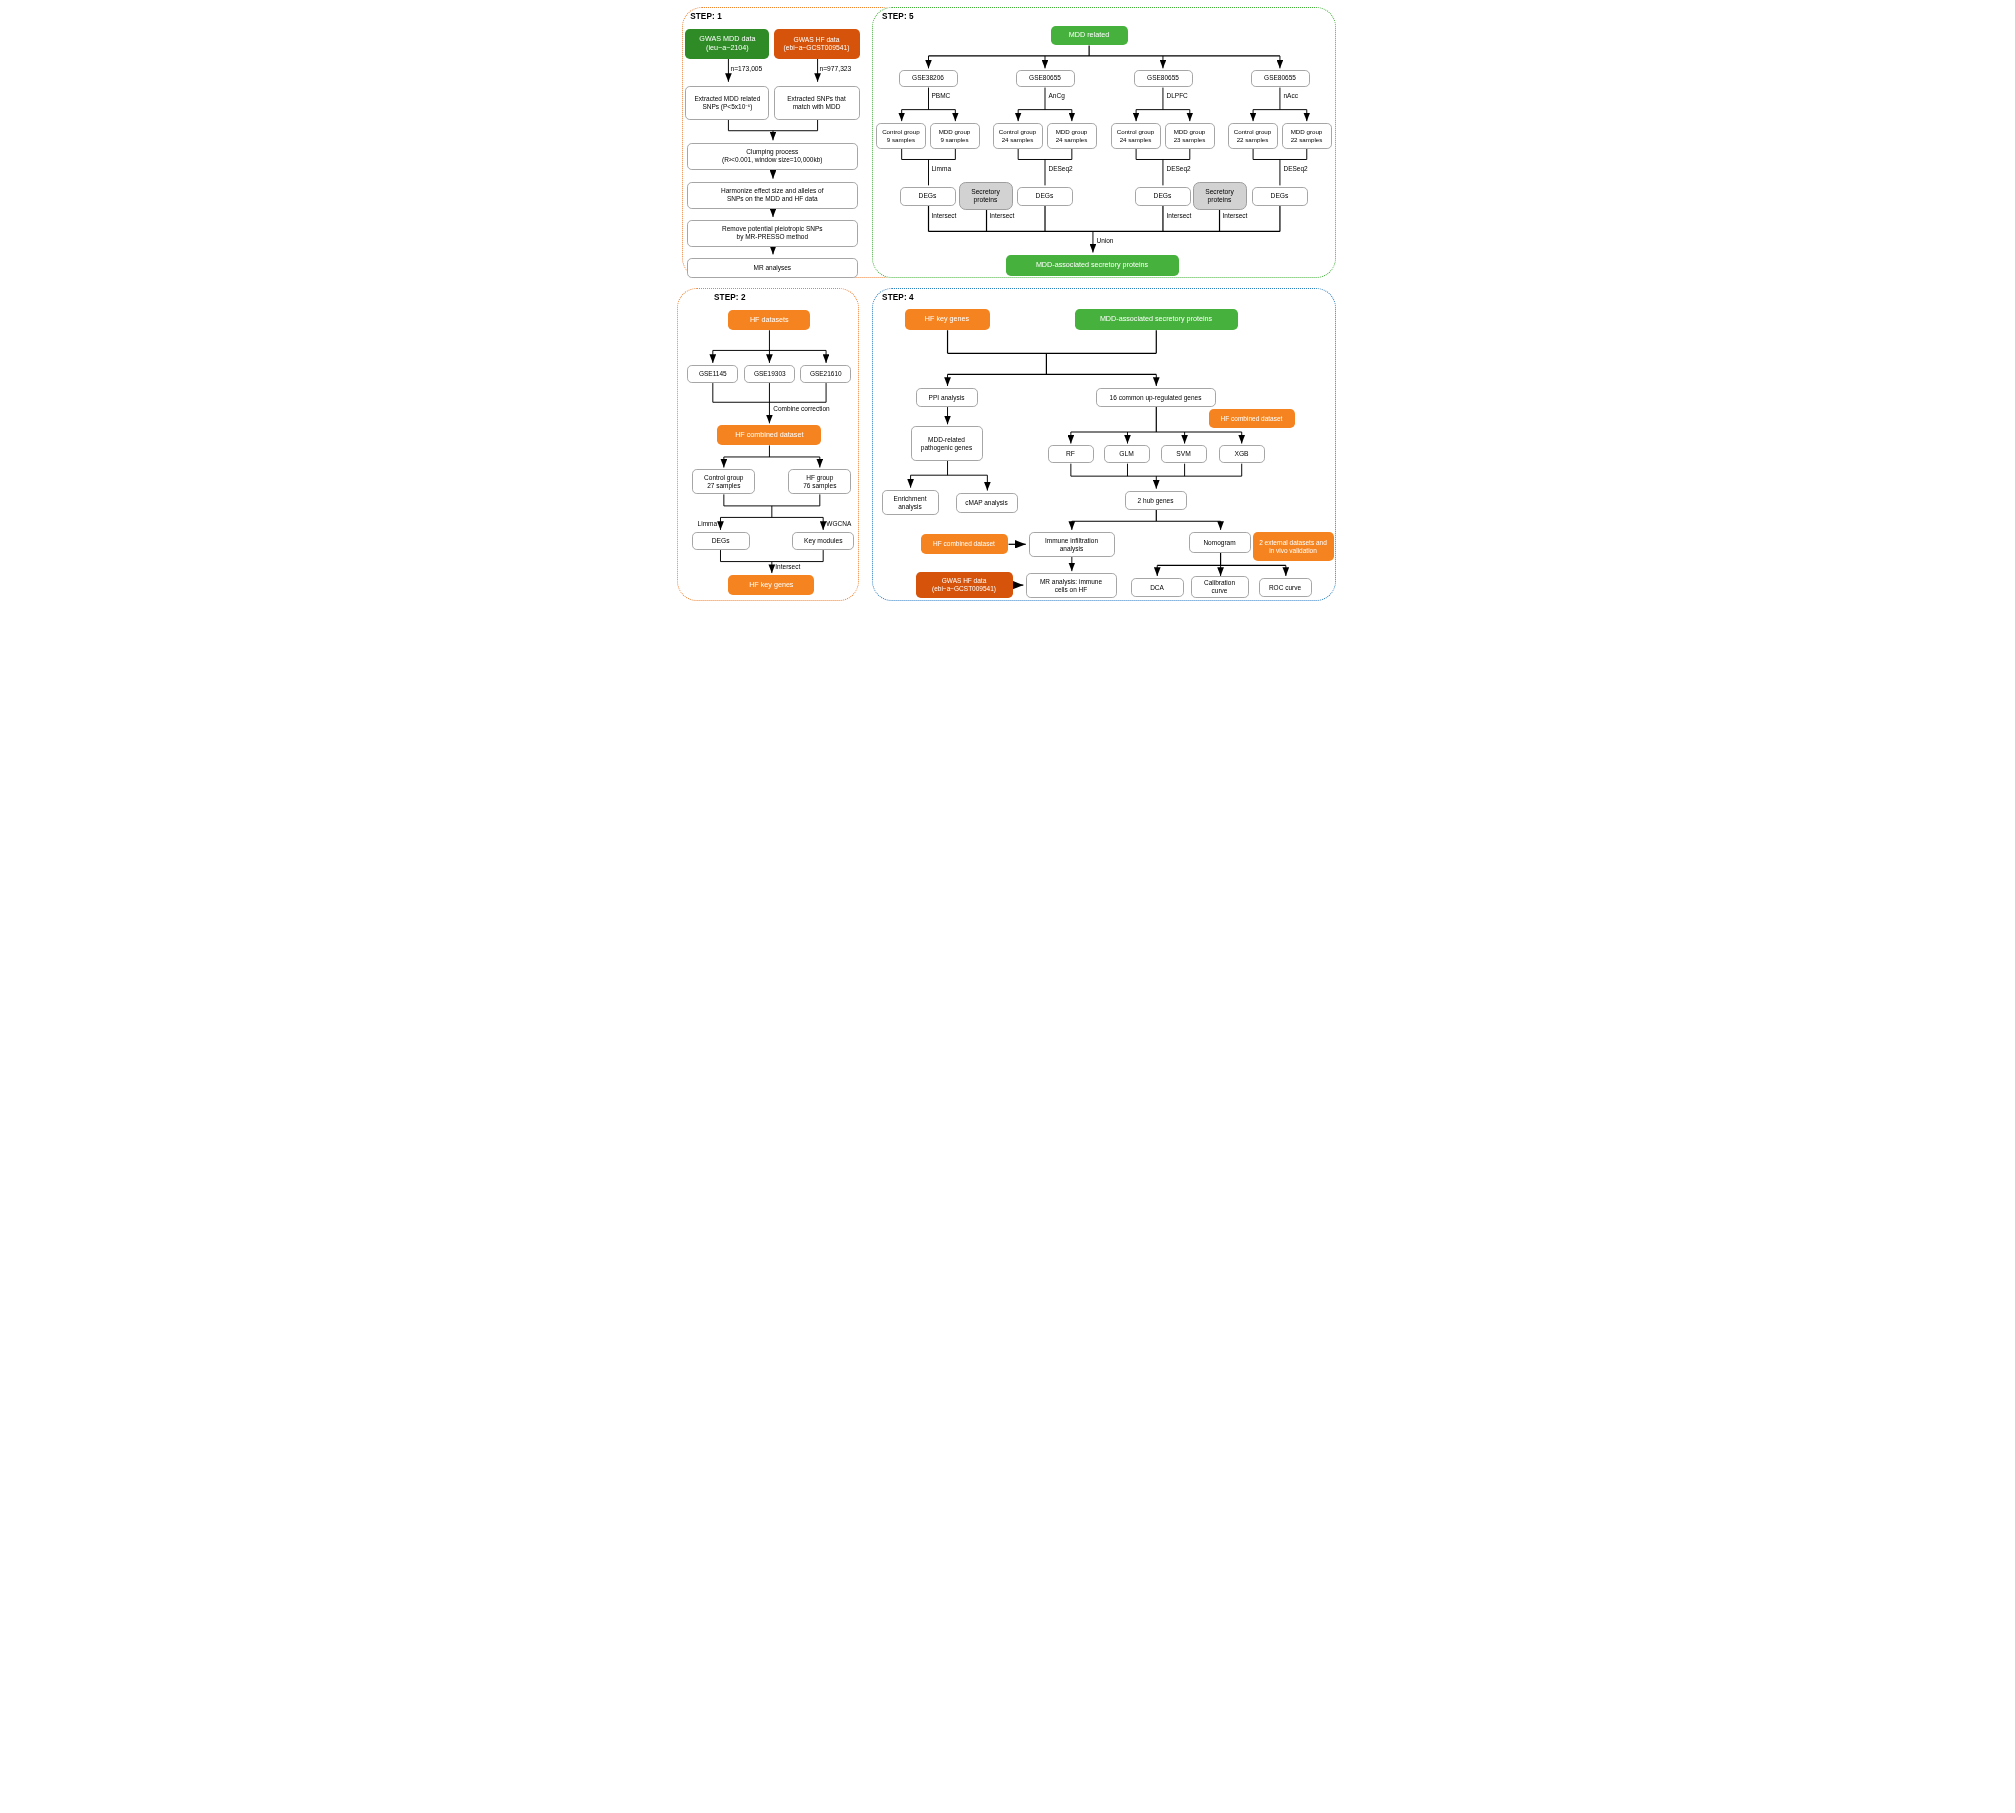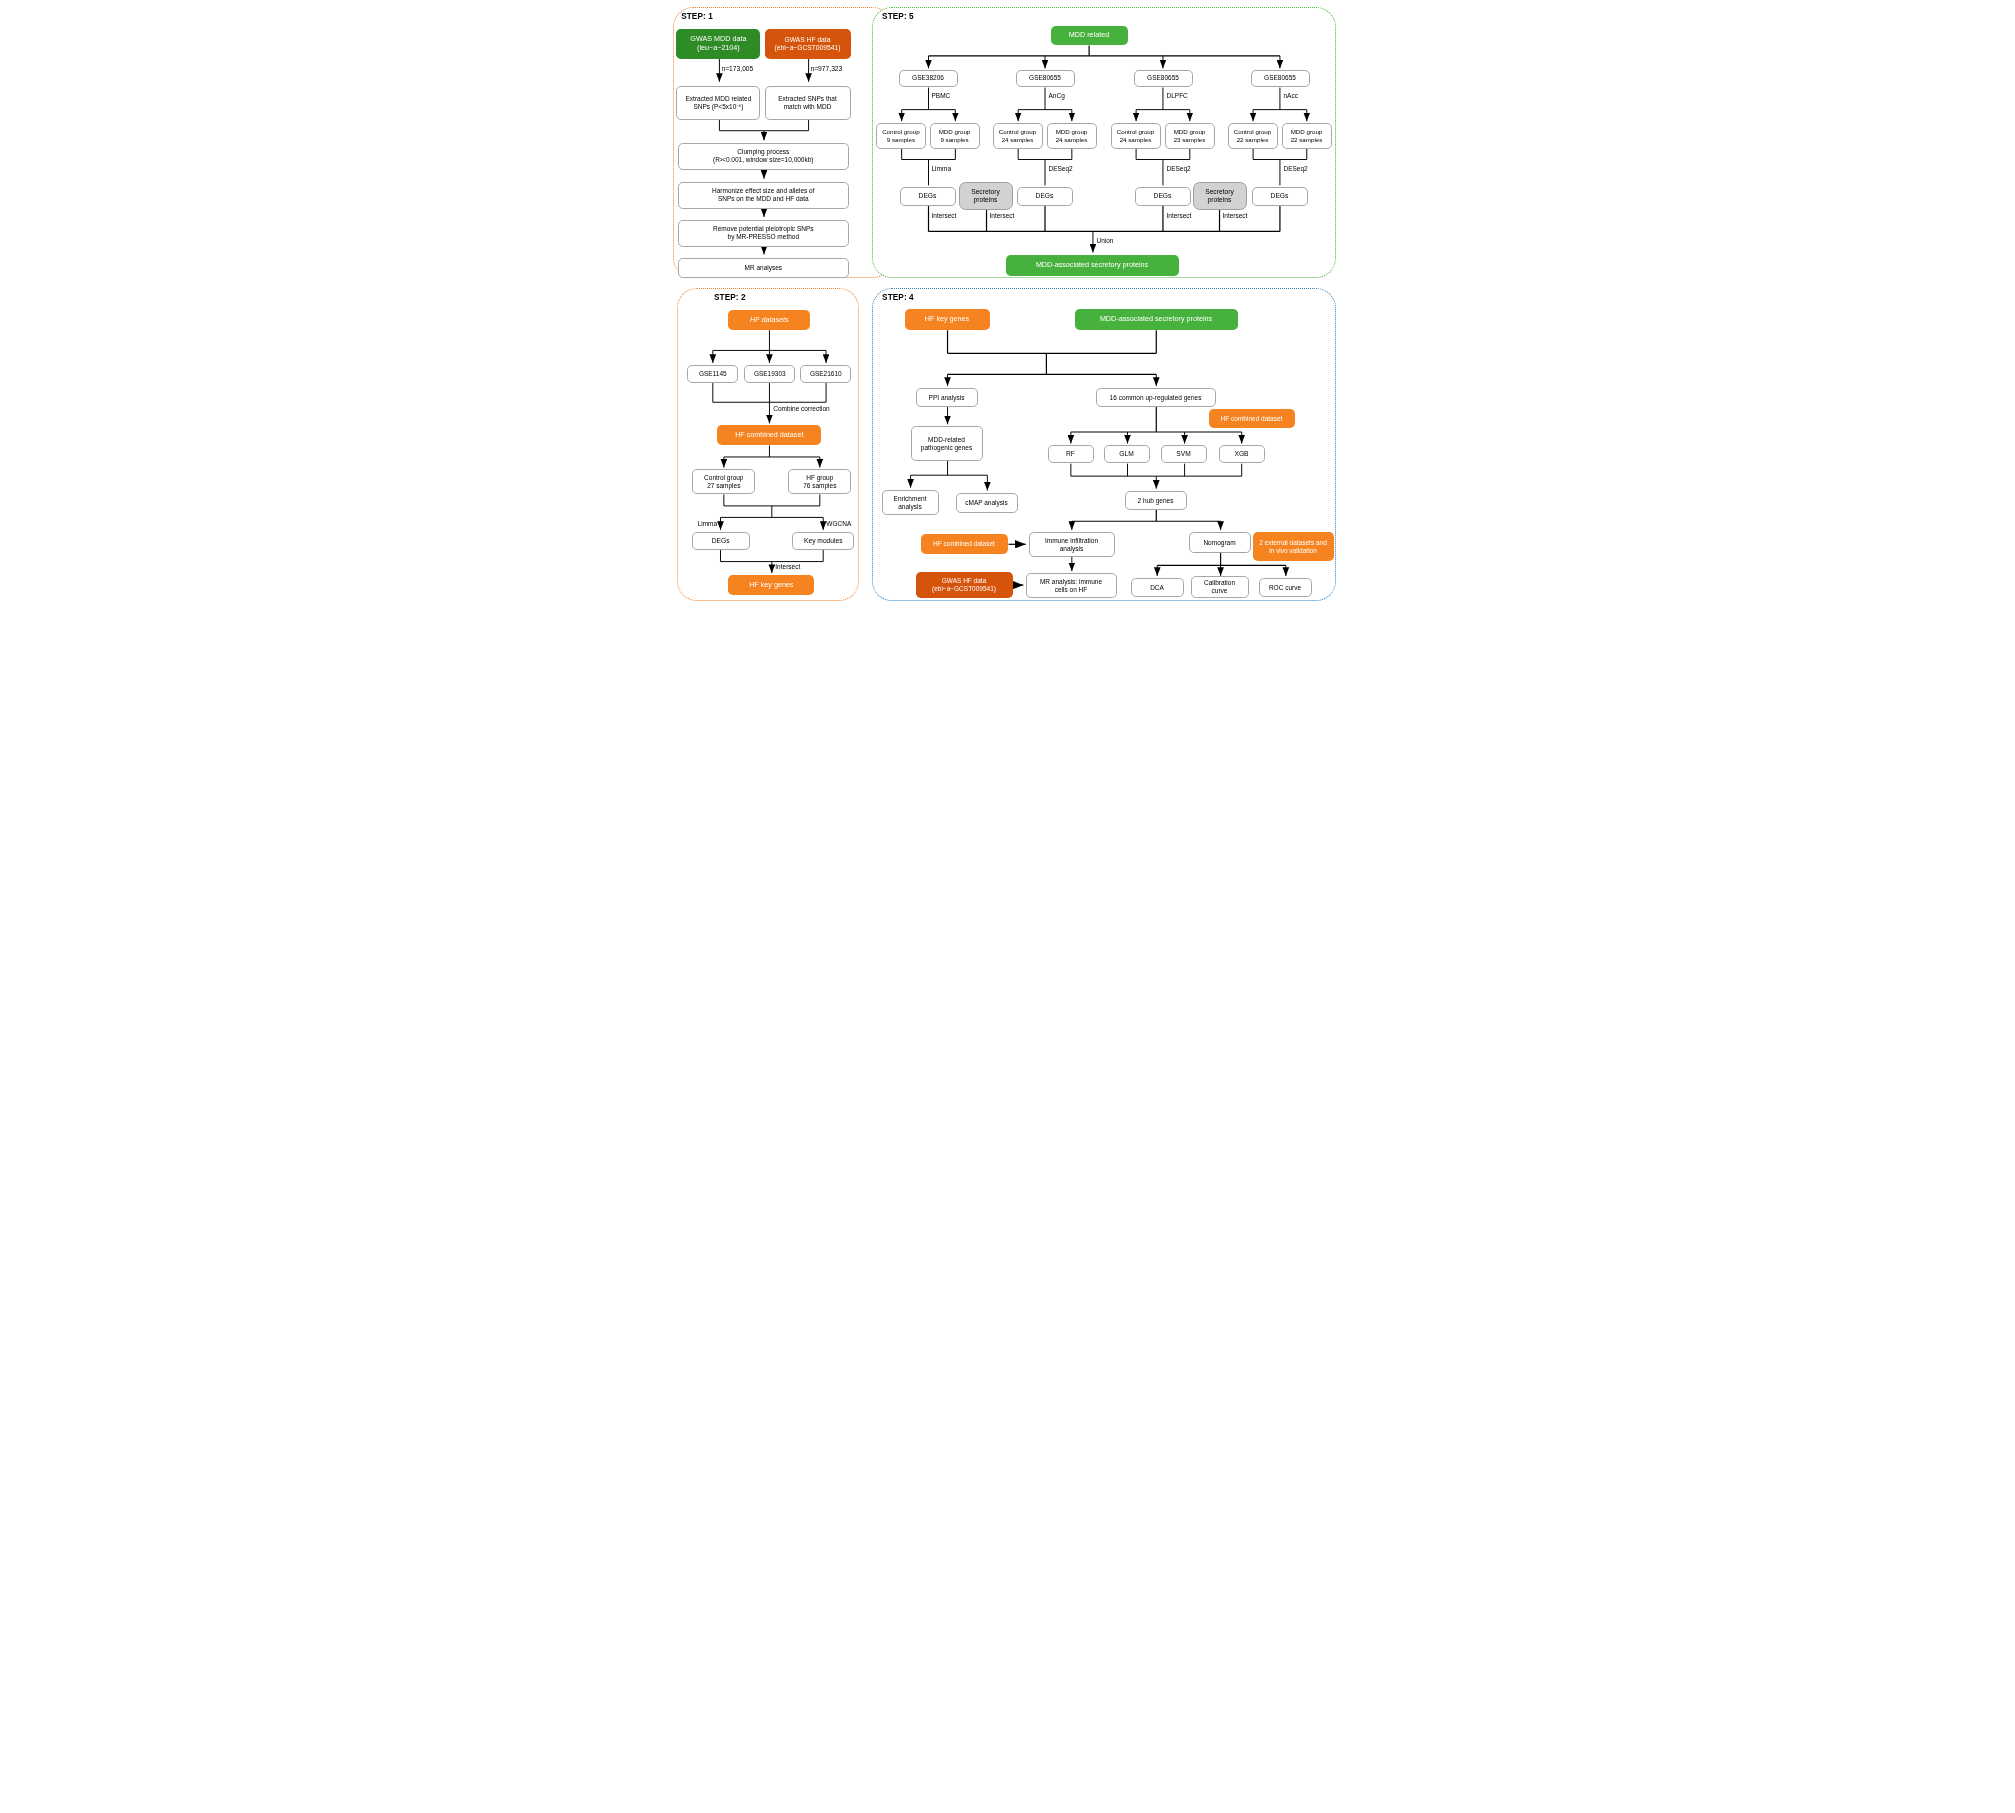--- a/index.html
+++ b/index.html
@@ -22,21 +22,21 @@
   .edge-label{position:absolute;font-size:6.5px;color:#000;white-space:pre-line;line-height:1.15;}
   .edge-label.n{font-size:6.7px;}
   .edge-label.right{text-align:right;}
   svg{position:absolute;left:0;top:0;}
 </style>
 </head>
 <body>
 
 <div id="canvas">
 
-  <section class="panel panel-orange" style="left:1px;top:6.7px;width:220px;height:271px;">
+  <section class="panel panel-orange" style="left:10px;top:6.7px;width:220px;height:271px;">
     <svg width="180" height="268" viewBox="0 0 374 559">
       <defs>
         <marker id="ah1" markerWidth="9" markerHeight="7" refX="9" refY="3.5" orient="auto">
           <path d="M0,0 L9,3.5 L0,7 z" fill="#000"></path>
         </marker>
       </defs>
       <path d="M94,106 V154" stroke="#000" stroke-width="2" fill="none" marker-end="url(#ah1)"></path>
       <path d="M280,106 V154" stroke="#000" stroke-width="2" fill="none" marker-end="url(#ah1)"></path>
       <path d="M94,232 V256 M280,232 V256 M94,256 H280" stroke="#000" stroke-width="2" fill="none"></path>
       <path d="M187,256 V276" stroke="#000" stroke-width="2" fill="none" marker-end="url(#ah1)"></path>
@@ -170,21 +170,21 @@
       <path d="M190,326 V350 M95,350 H295" stroke="#000" stroke-width="2" fill="none"></path>
       <path d="M95,350 V372" stroke="#000" stroke-width="2" fill="none" marker-end="url(#ah2)"></path>
       <path d="M295,350 V372" stroke="#000" stroke-width="2" fill="none" marker-end="url(#ah2)"></path>
       <path d="M95,428 V452 M295,428 V452 M95,452 H295 M195,452 V476 M88,476 H302" stroke="#000" stroke-width="2" fill="none"></path>
       <path d="M88,476 V502" stroke="#000" stroke-width="2" fill="none" marker-end="url(#ah2)"></path>
       <path d="M302,476 V502" stroke="#000" stroke-width="2" fill="none" marker-end="url(#ah2)"></path>
       <path d="M88,544 V568 M302,544 V568 M88,568 H302" stroke="#000" stroke-width="2" fill="none"></path>
       <path d="M195,568 V592" stroke="#000" stroke-width="2" fill="none" marker-end="url(#ah2)"></path>
     </svg>
     <div class="step-title" style="left:7.7px;top:3.8px;margin-left:28px;">STEP: 2</div>
-    <div class="node orange lg" style="left:50px;top:21px;width:82px;height:20px;font-style:italic;">HF datasets</div>
+    <div class="node orange lg" style="left:50px;top:21px;width:82px;height:20px;">HF datasets</div>
     <div class="node md" style="left:9px;top:76px;width:51px;height:18px;">GSE1145</div>
     <div class="node md" style="left:66px;top:76px;width:51px;height:18px;">GSE19303</div>
     <div class="node md" style="left:122px;top:76px;width:51px;height:18px;">GSE21610</div>
     <span class="edge-label" style="left:95px;top:116px;">Combine correction</span>
     <div class="node orange lg" style="left:39px;top:136px;width:104px;height:20px;">HF combined dataset</div>
     <div class="node md" style="left:14px;top:180px;width:63px;height:25px;">Control group
 27 samples</div>
     <div class="node md" style="left:110px;top:180px;width:63px;height:25px;">HF group
 76 samples</div>
     <span class="edge-label right" style="left:4.8px;top:231px;width:34px;">Limma</span>

